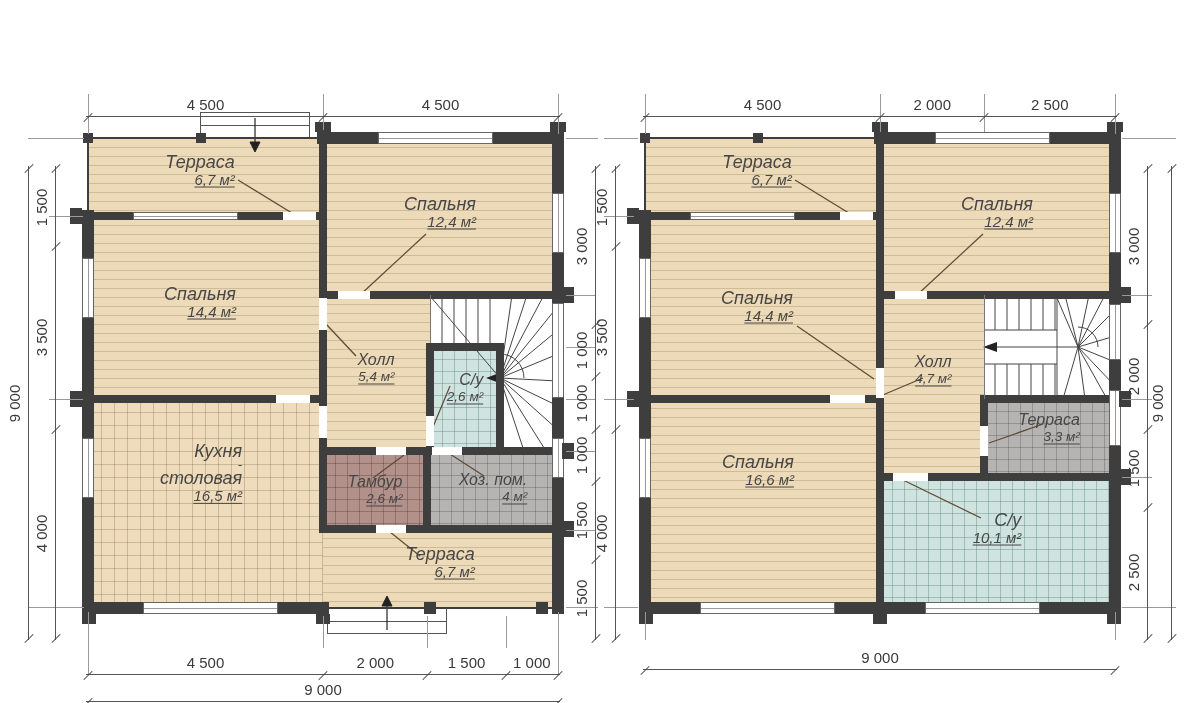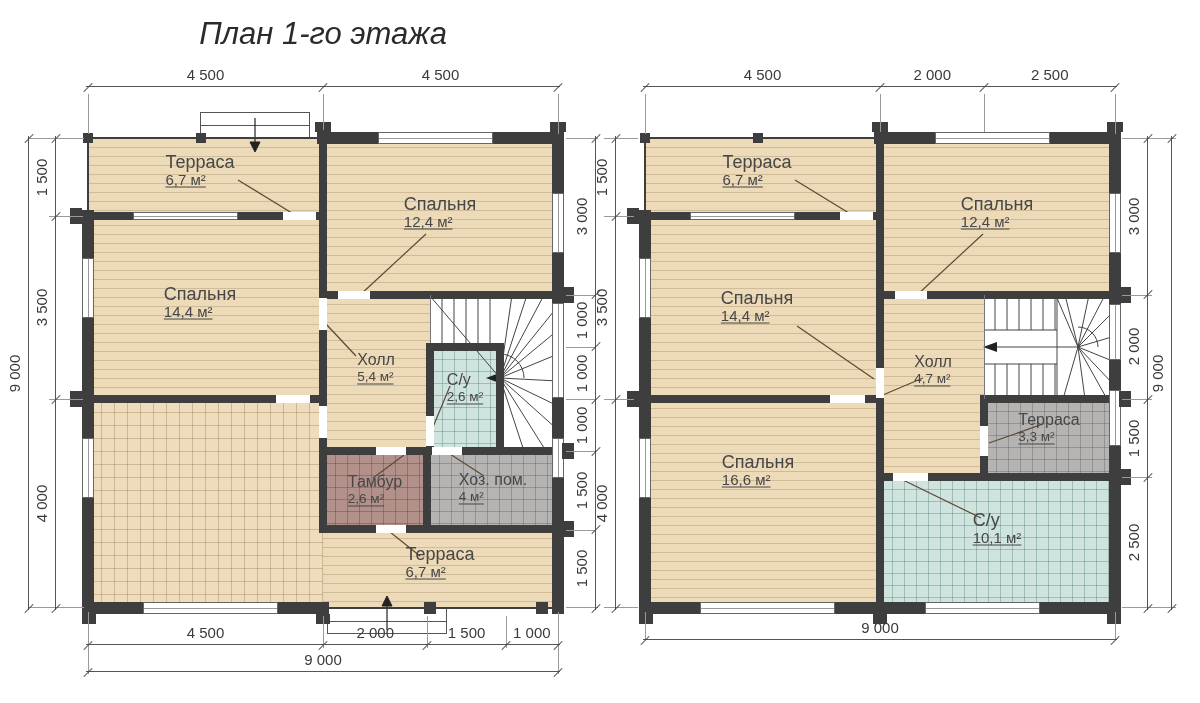--- a/index.html
+++ b/index.html
@@ -26,50 +26,49 @@
   .thinline{position:absolute;background:#777;}
   .rail{position:absolute;background:#3e3e3e;}
   .door{position:absolute;background:#fff;}
   .win{position:absolute;background:#fff;border:1px solid #666;box-sizing:border-box;}
   .win.h::after{content:"";position:absolute;left:0;right:0;top:50%;height:1px;margin-top:-.5px;background:#999;}
   .win.v::after{content:"";position:absolute;top:0;bottom:0;left:50%;width:1px;margin-left:-.5px;background:#999;}
   .post{position:absolute;background:#3e3e3e;}
   .porch{position:absolute;background:#fff;border:1px solid #555;box-sizing:border-box;}
   .porch::after{content:"";position:absolute;left:0;right:0;top:50%;height:1px;background:#555;}
   .svgo{position:absolute;left:-40px;top:-40px;pointer-events:none;}
-  .rlabel{position:absolute;transform:translate(-50%,-50%);text-align:left;
+  .rlabel{position:absolute;transform:translate(-50%,-50%);text-align:right;font-style:italic;
           color:#474747;line-height:1.12;white-space:nowrap;z-index:30;}
   .rname{font-size:18px;}
   .rsep{font-size:13px;line-height:.55;}
   .rarea{font-size:15px;text-decoration:underline;text-underline-offset:2px;}
   .small .rname{font-size:16px;}
   .small .rarea{font-size:13.5px;}
   .ptitle{position:absolute;transform:translateX(-50%);font-style:italic;font-size:31px;
           color:#2b2b2b;white-space:nowrap;z-index:40;}
   .ext{position:absolute;background:#9a9a9a;}
-  .dimchain{position:absolute;display:flex;font-size:15px;color:#3a3a3a;z-index:20;}
+  .dimchain{position:absolute;display:flex;font-size:15px;color:#3a3a3a;z-index:20;margin-top:30px;}
   .dimchain .dline{position:absolute;background:#555;}
   .h-chain{flex-direction:row;height:24px;}
   .h-chain .dline{left:-2px;right:-2px;bottom:5px;height:1px;}
   .h-chain .seg{position:relative;flex-basis:0;display:flex;justify-content:center;align-items:flex-end;padding-bottom:9px;}
   .h-chain .tick{position:absolute;left:-6px;bottom:5px;width:12px;height:1px;margin-bottom:-.5px;background:#444;transform:rotate(-45deg);}
   .h-chain .tick-end{position:absolute;right:-6px;bottom:5px;width:12px;height:1px;margin-bottom:-.5px;background:#444;transform:rotate(-45deg);}
   .v-chain{flex-direction:column;width:24px;}
   .v-chain .dline{top:-2px;bottom:-2px;right:5px;width:1px;}
   .v-chain .seg{position:relative;flex-basis:0;display:flex;align-items:center;justify-content:center;padding-right:14px;}
   .v-chain .dlbl{transform:rotate(-90deg);white-space:nowrap;}
   .v-chain .tick{position:absolute;top:-.5px;right:-1px;width:12px;height:1px;background:#444;transform:rotate(-45deg);}
   .v-chain .tick-end{position:absolute;bottom:-.5px;right:-1px;width:12px;height:1px;background:#444;transform:rotate(-45deg);}
 </style>
 </head>
 <body>
 
 <div class="canvas">
 
-  <div class="ptitle" style="left:323px;top:16px;">План 1-го этажа</div>
 
   <div class="plan" style="left:88px;top:138px;">
 
     <div class="room wood" style="left:0;top:0;width:235px;height:78px;"></div>
     <div class="room wood" style="left:235px;top:0;width:235px;height:157px;"></div>
     <div class="room wood" style="left:0;top:78px;width:235px;height:183px;"></div>
     <div class="room wood" style="left:235px;top:157px;width:107px;height:156px;"></div>
     <div class="room kgrid" style="left:0;top:261px;width:235px;height:209px;"></div>
     <div class="room bath" style="left:342px;top:209px;width:70px;height:104px;"></div>
     <div class="room tamb" style="left:235px;top:313px;width:104px;height:78px;"></div>
@@ -167,20 +166,26 @@
       <div class="rname">Спальня</div>
       <div class="rarea">14,4 м²</div>
     </div>
     <div class="rlabel small" style="left:288px;top:230px;">
       <div class="rname">Холл</div>
       <div class="rarea">5,4 м²</div>
     </div>
     <div class="rlabel small" style="left:377px;top:250px;">
       <div class="rname">С/у</div>
       <div class="rarea">2,6 м²</div>
+    </div>
+    <div class="rlabel" style="left:113px;top:335px;">
+      <div class="rname">Кухня</div>
+      <div class="rsep">-</div>
+      <div class="rname">столовая</div>
+      <div class="rarea">16,5 м²</div>
     </div>
     <div class="rlabel small" style="left:287px;top:352px;">
       <div class="rname">Тамбур</div>
       <div class="rarea">2,6 м²</div>
     </div>
     <div class="rlabel small" style="left:405px;top:350px;">
       <div class="rname">Хоз. пом.</div>
       <div class="rarea">4 м²</div>
     </div>
     <div class="rlabel" style="left:352px;top:424px;">

